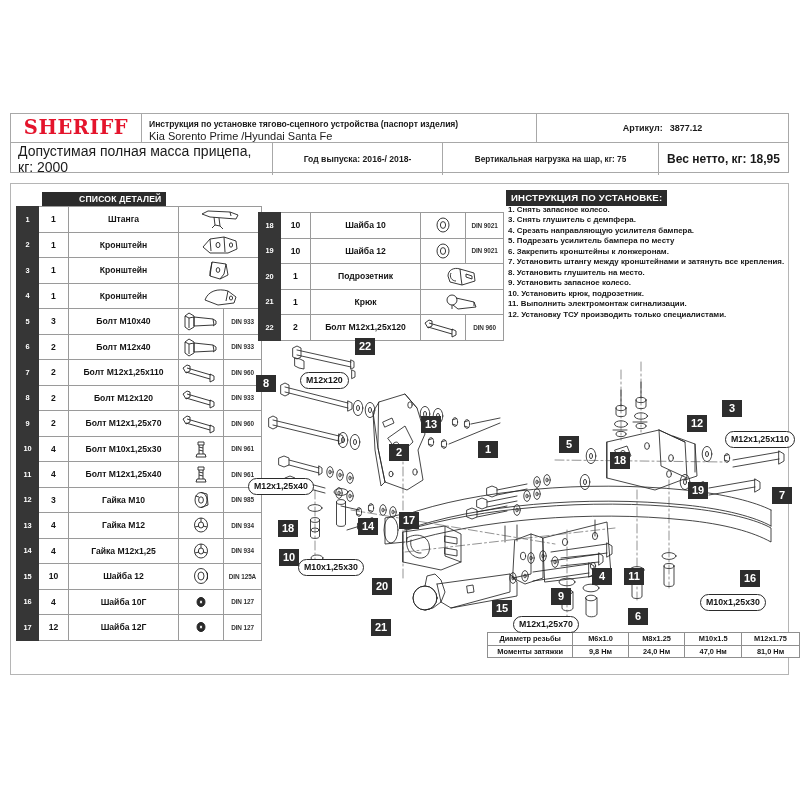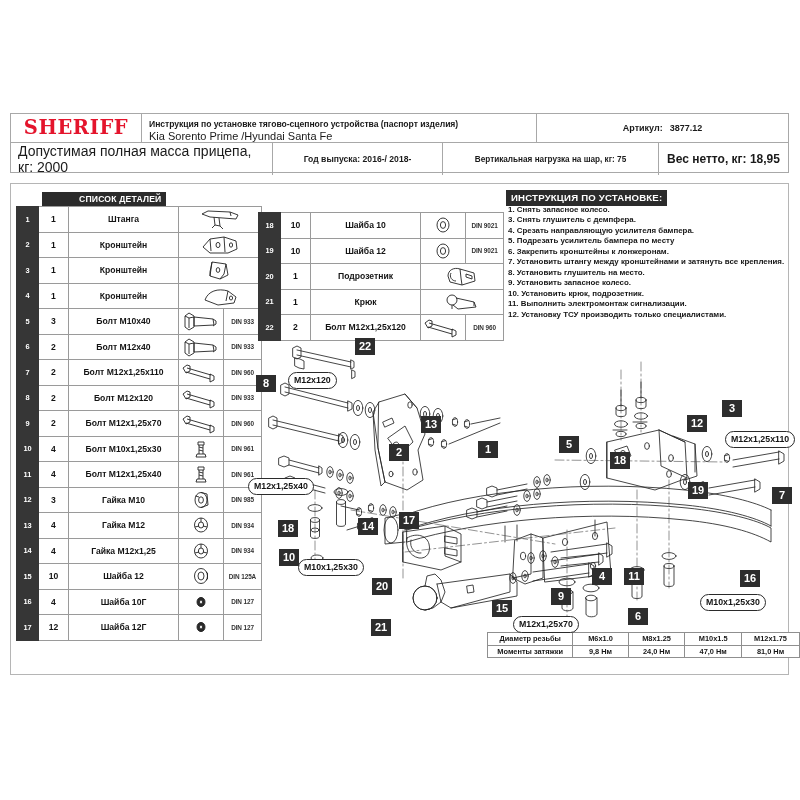--- a/index.html
+++ b/index.html
@@ -738,20 +738,20 @@
   <div class="cal" style="left:610px;top:452px;">18</div>
   <div class="cal" style="left:687px;top:415px;">12</div>
   <div class="cal" style="left:722px;top:400px;">3</div>
   <div class="cal" style="left:688px;top:482px;">19</div>
   <div class="cal" style="left:772px;top:487px;">7</div>
   <div class="cal" style="left:592px;top:568px;">4</div>
   <div class="cal" style="left:624px;top:568px;">11</div>
   <div class="cal" style="left:628px;top:608px;">6</div>
   <div class="cal" style="left:740px;top:570px;">16</div>
 
-  <div class="spec" style="left:288px;top:372px;">M12x120</div>
+  <div class="spec" style="left:300px;top:372px;">M12x120</div>
   <div class="spec" style="left:248px;top:478px;">M12x1,25x40</div>
   <div class="spec" style="left:298px;top:559px;">M10x1,25x30</div>
   <div class="spec" style="left:513px;top:616px;">M12x1,25x70</div>
   <div class="spec" style="left:725px;top:431px;">M12x1,25x110</div>
   <div class="spec" style="left:700px;top:594px;">M10x1,25x30</div>
 
 </div>
 
 </body></html>

